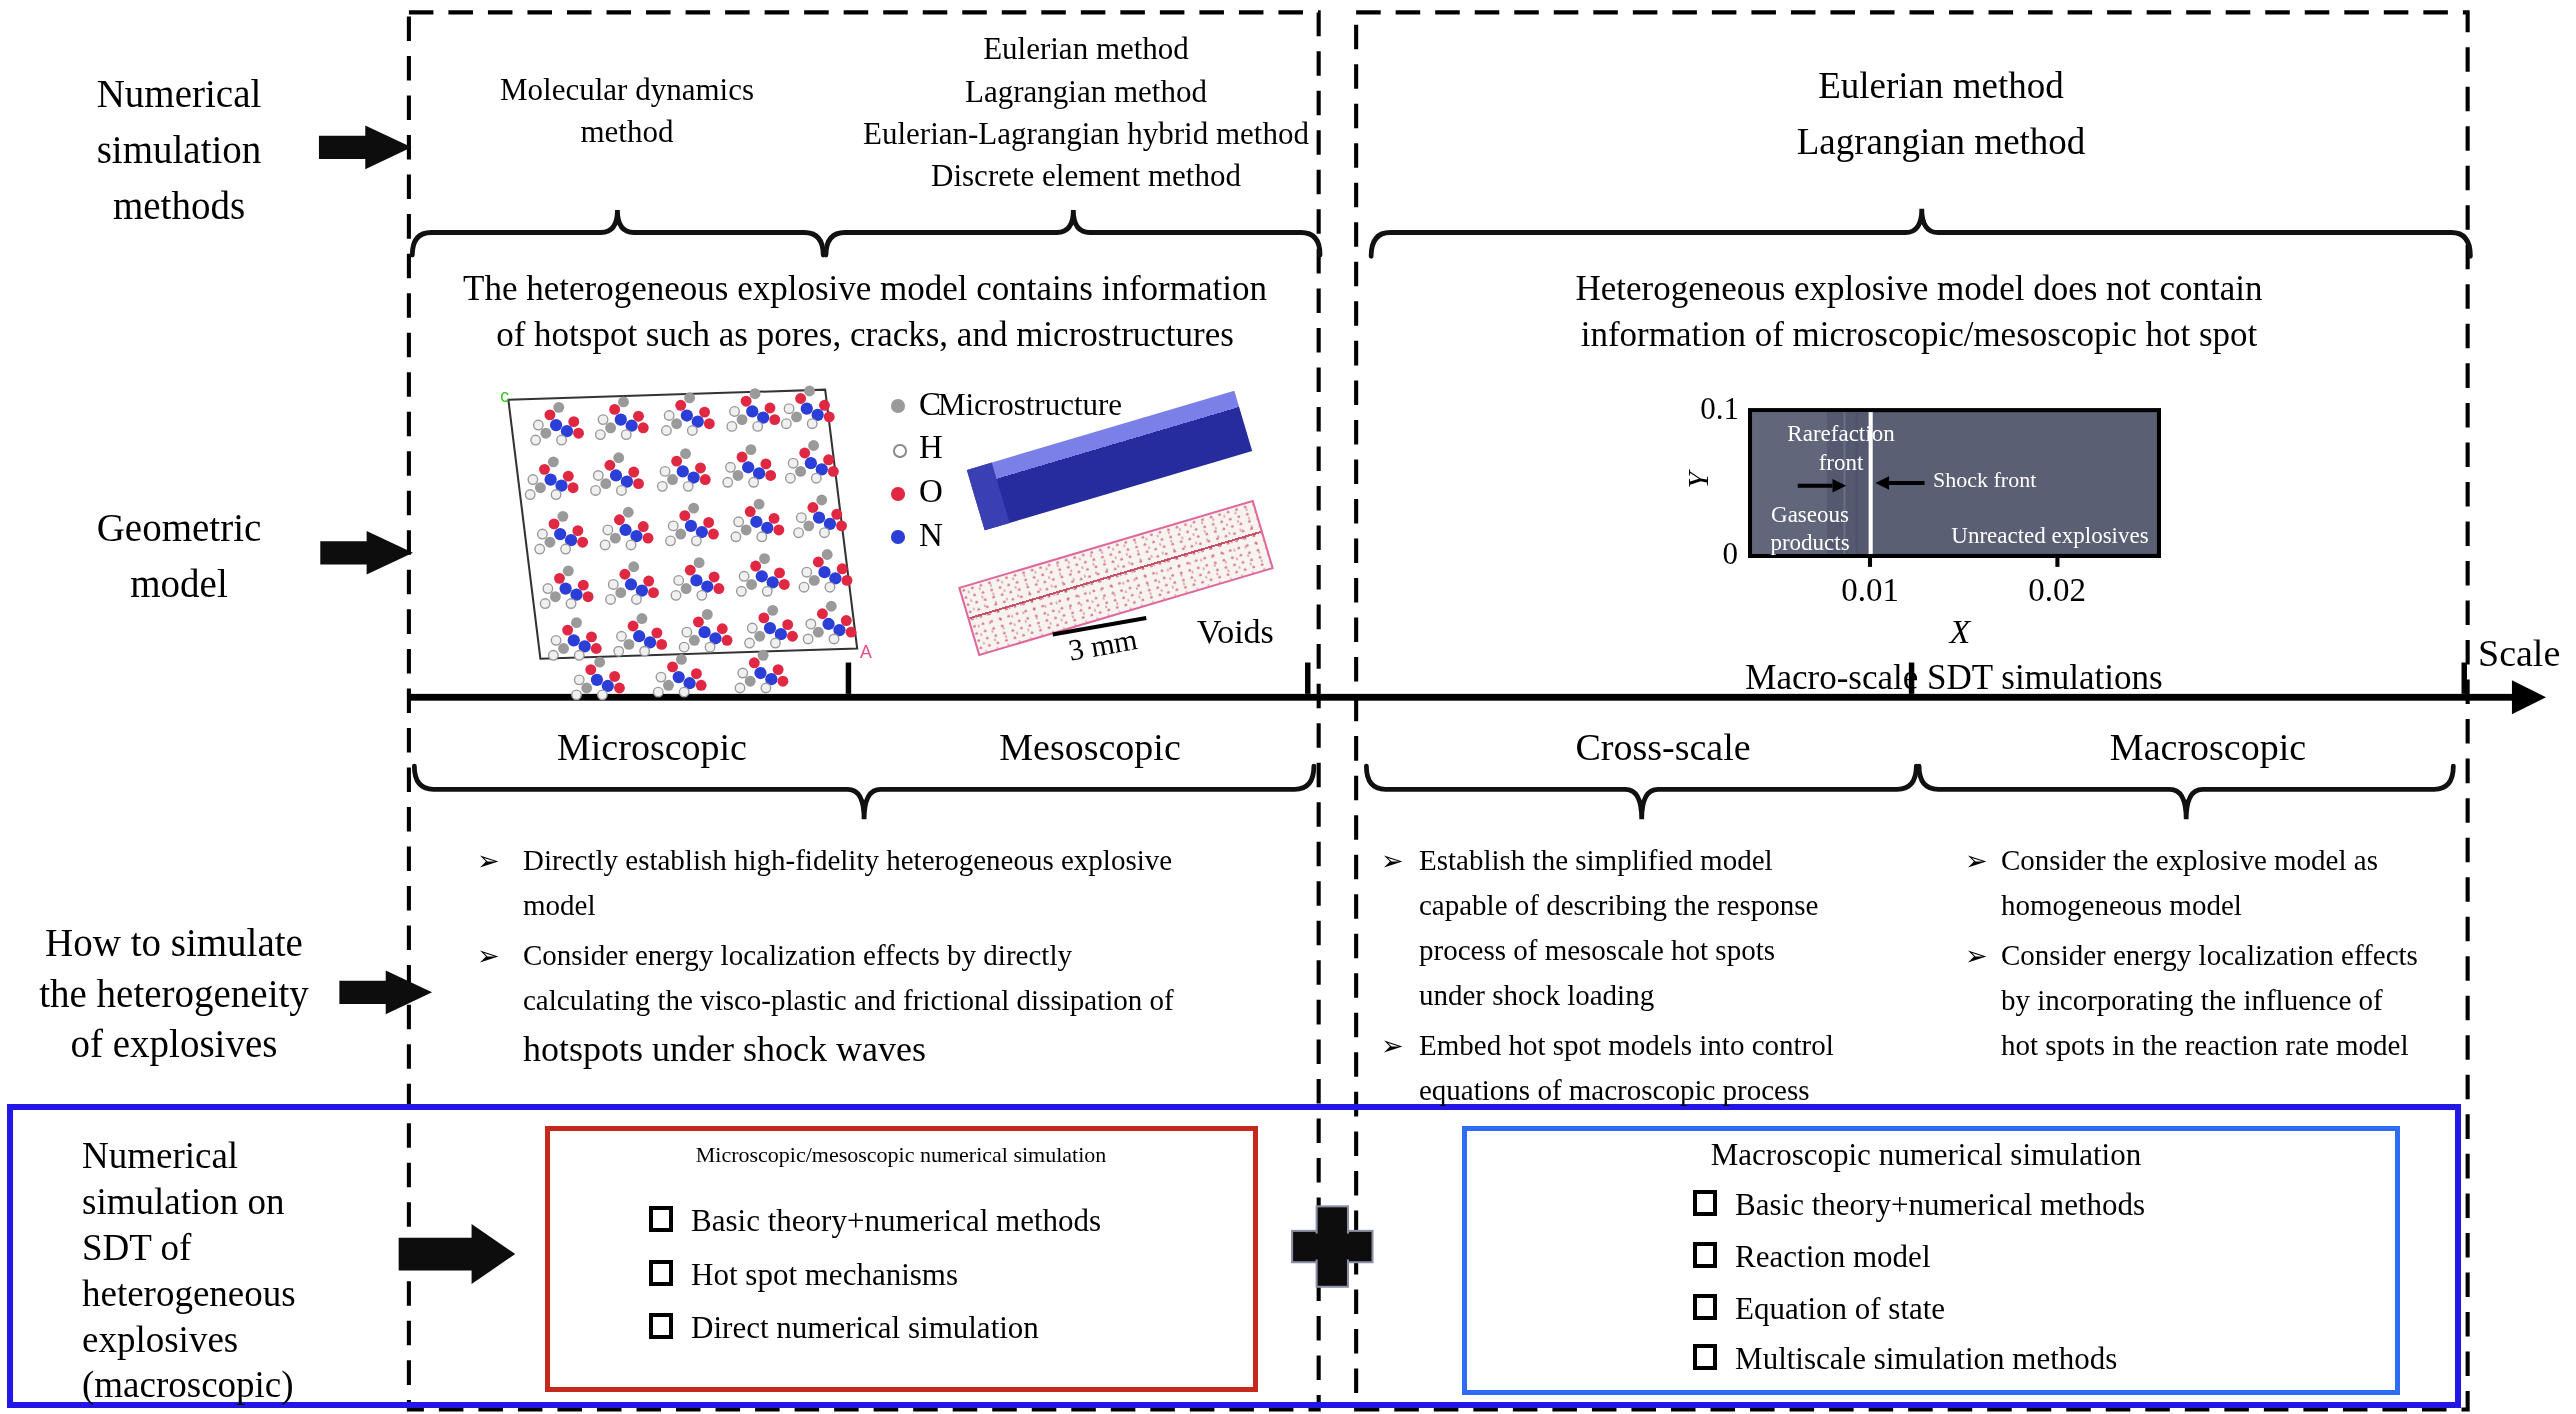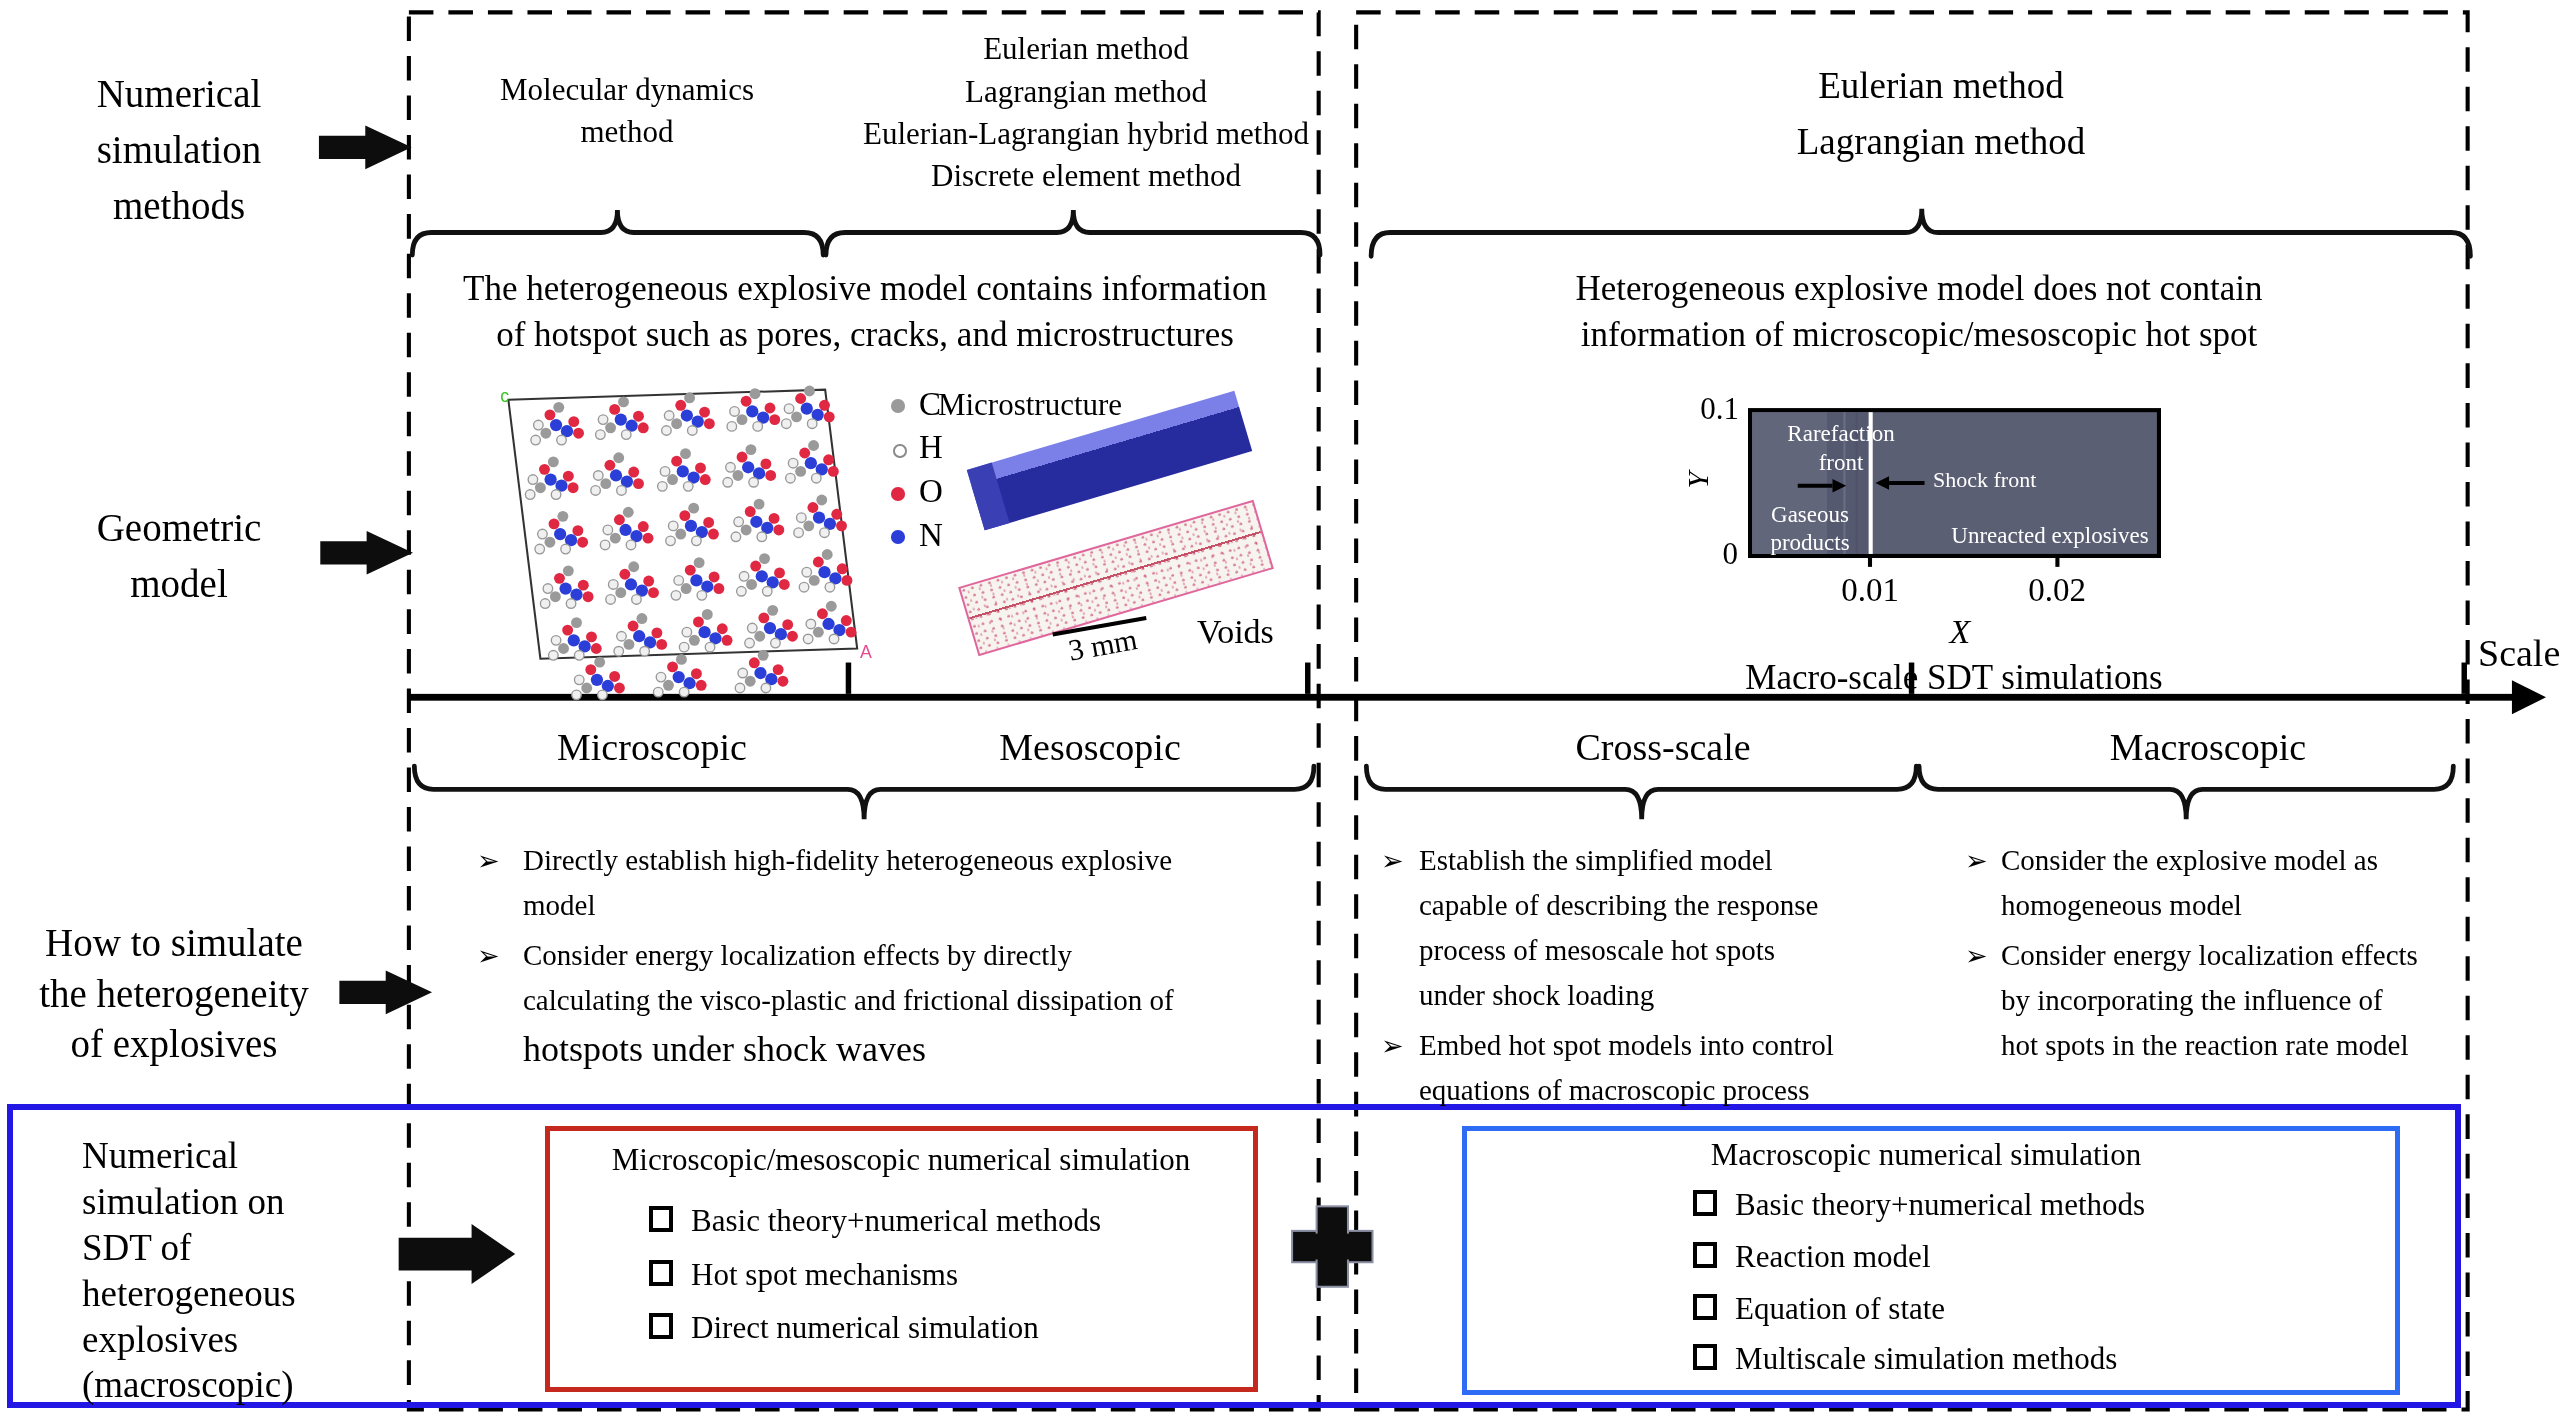--- a/index.html
+++ b/index.html
@@ -239,21 +239,21 @@
 <div class="t" style="left:1419px;top:1074px;font-size:29px;">equations of macroscopic process</div>
 
 <div class="t mk" style="left:1965px;top:845px;font-size:27px;">➢</div>
 <div class="t" style="left:2001px;top:844px;font-size:29px;">Consider the explosive model as</div>
 <div class="t" style="left:2001px;top:889px;font-size:29px;">homogeneous model</div>
 <div class="t mk" style="left:1965px;top:940px;font-size:27px;">➢</div>
 <div class="t" style="left:2001px;top:939px;font-size:29px;">Consider energy localization effects</div>
 <div class="t" style="left:2001px;top:984px;font-size:29px;">by incorporating the influence of</div>
 <div class="t" style="left:2001px;top:1029px;font-size:29px;">hot spots in the reaction rate model</div>
 
-<div class="t c" style="left:901px;top:1142px;font-size:31px;">Microscopic/mesoscopic numerical simulation</div>
+<div class="t c" style="left:901px;top:1142px;font-size:22px;">Microscopic/mesoscopic numerical simulation</div>
 <div class="t" style="left:649px;top:1203px;font-size:31px;"><span class="cb"></span><span>Basic theory+numerical methods</span></div>
 <div class="t" style="left:649px;top:1257px;font-size:31px;"><span class="cb"></span><span>Hot spot mechanisms</span></div>
 <div class="t" style="left:649px;top:1310px;font-size:31px;"><span class="cb"></span><span>Direct numerical simulation</span></div>
 
 <div class="t c" style="left:1926px;top:1137px;font-size:31px;">Macroscopic numerical simulation</div>
 <div class="t" style="left:1693px;top:1187px;font-size:31px;"><span class="cb"></span><span>Basic theory+numerical methods</span></div>
 <div class="t" style="left:1693px;top:1239px;font-size:31px;"><span class="cb"></span><span>Reaction model</span></div>
 <div class="t" style="left:1693px;top:1291px;font-size:31px;"><span class="cb"></span><span>Equation of state</span></div>
 <div class="t" style="left:1693px;top:1341px;font-size:31px;"><span class="cb"></span><span>Multiscale simulation methods</span></div>
 

